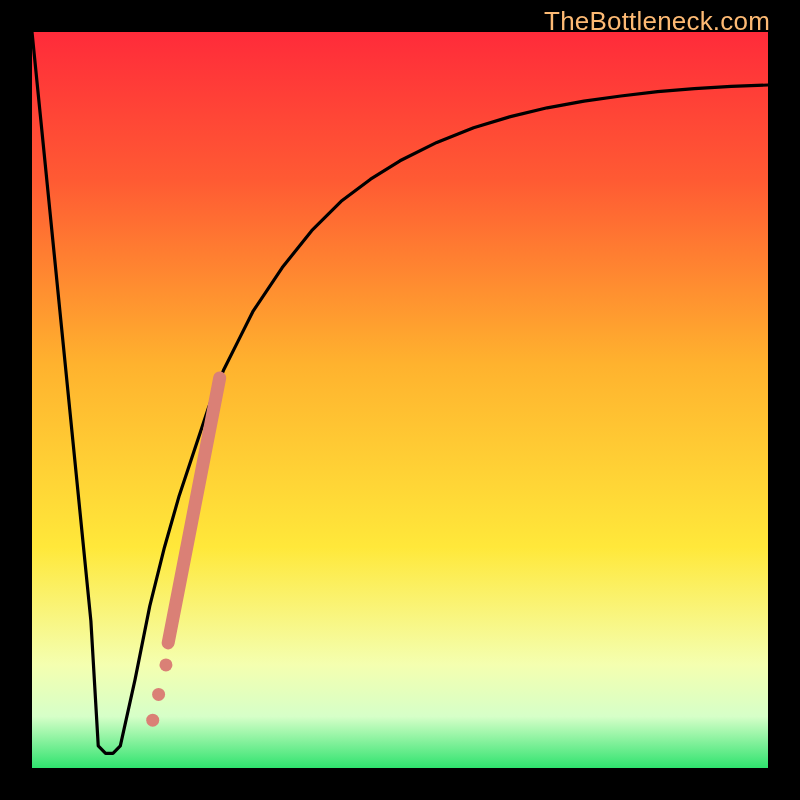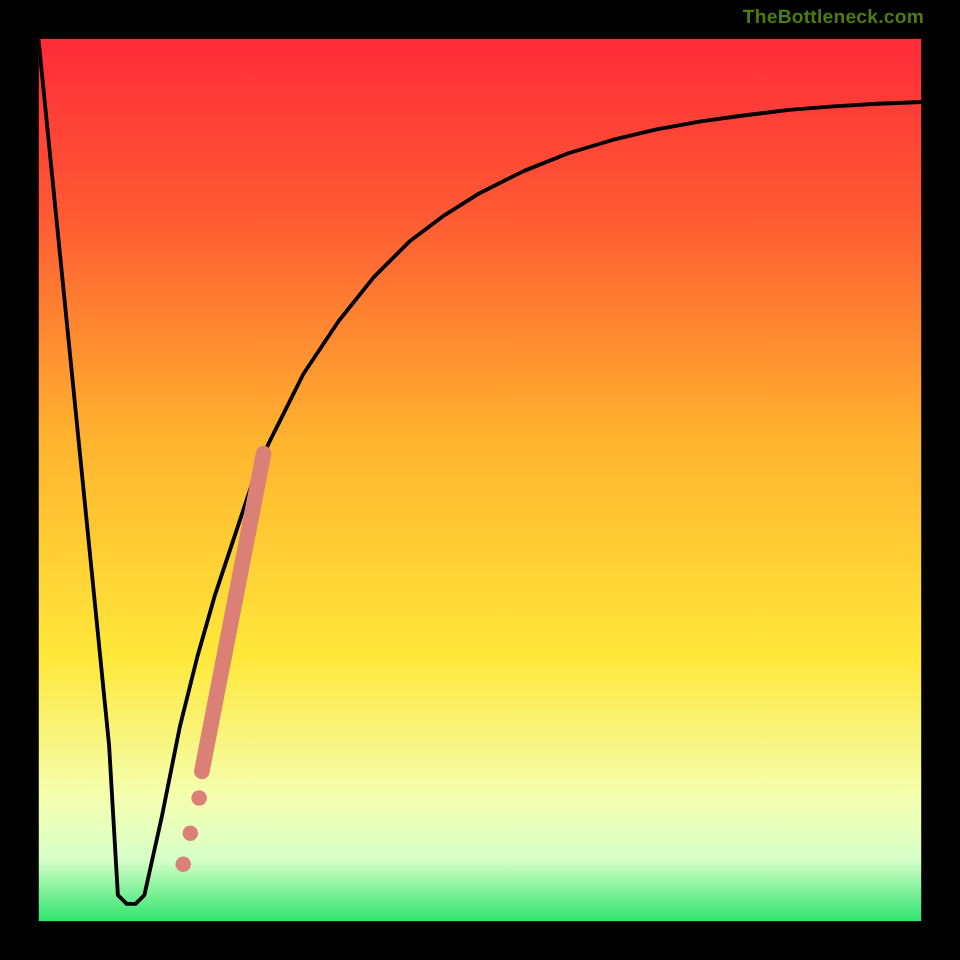--- a/index.html
+++ b/index.html
@@ -22,23 +22,23 @@
     left: 32px;
     top: 32px;
     width: 736px;
     height: 736px;
     overflow: hidden;
   }
   .attribution {
     position: absolute;
     top: 6px;
     right: 30px;
-    color: #4d7c0f;
-    font-size: 16px;
-    font-weight: 700;
+    color: #fdba74;
+    font-size: 26px;
+    font-weight: 400;
     letter-spacing: 0.2px;
   }
   svg { display: block; }
 </style>
 </head>
 <body>
 
 <div class="frame">
   <div class="attribution">TheBottleneck.com</div>
 

